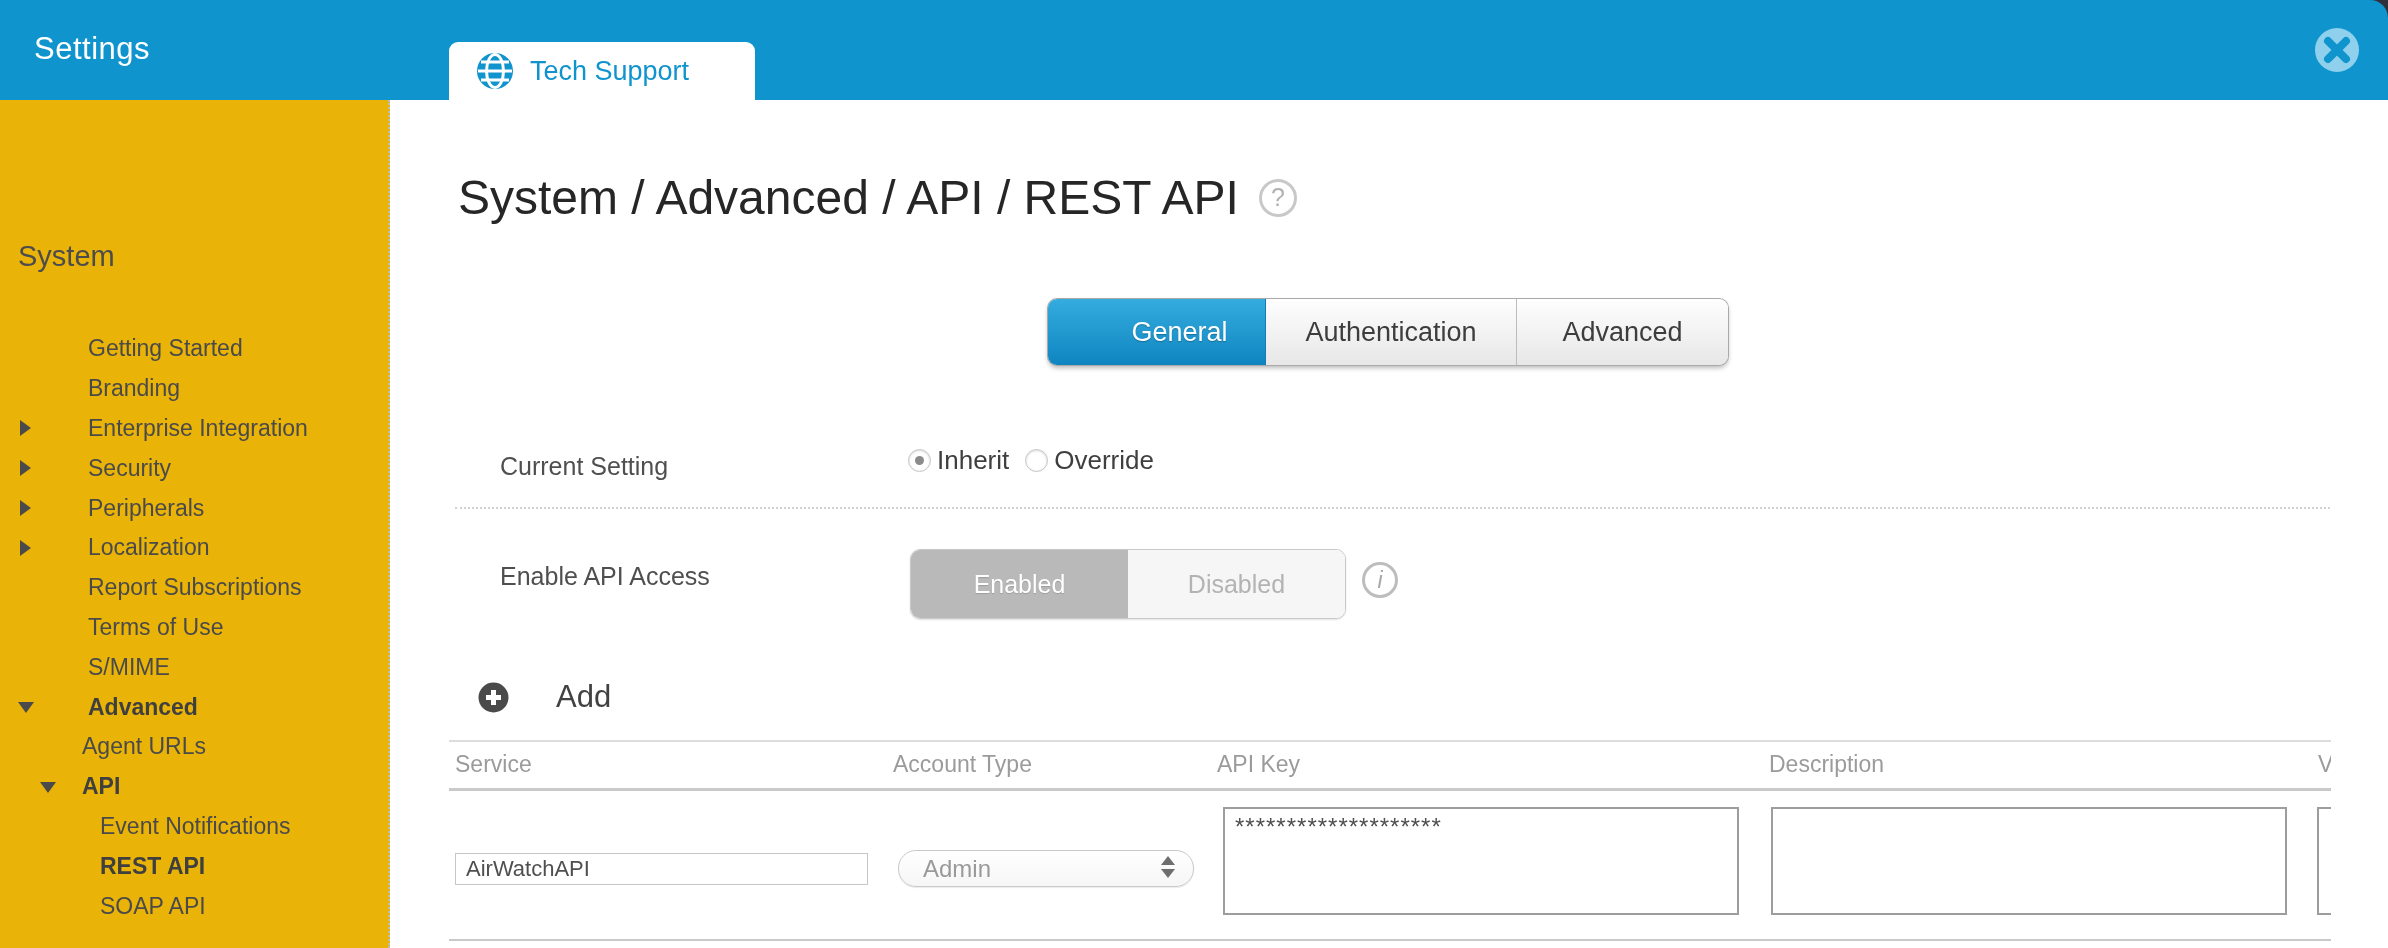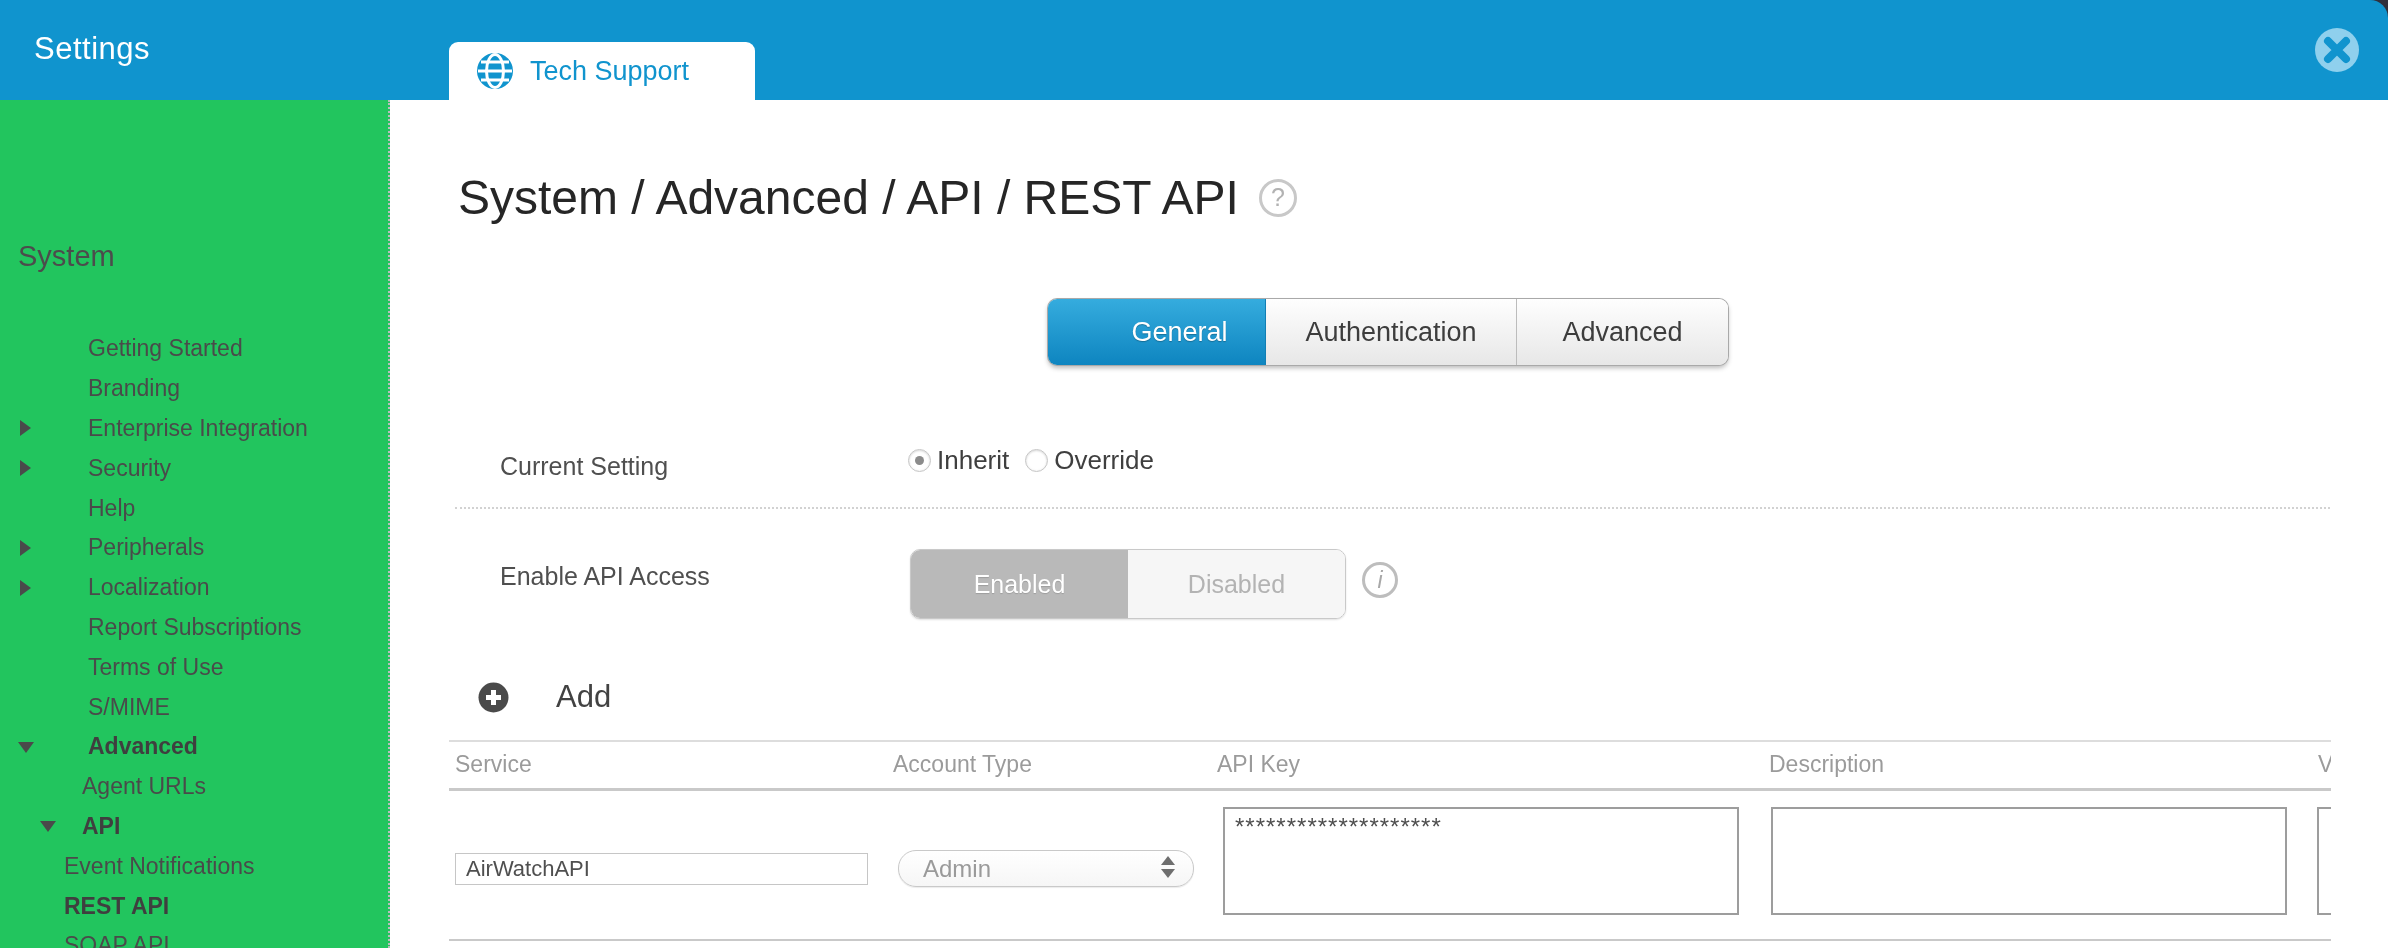--- a/index.html
+++ b/index.html
@@ -9,28 +9,28 @@
   
   .corner-bg { position:absolute; top:0; right:0; width:44px; height:44px; background:#30303c; }
   .header { position:absolute; top:0; left:0; width:2388px; height:100px; background:#1094ce; border-top-right-radius:18px; }
   .header-title { position:absolute; left:34px; top:31px; font-size:31px; color:#ffffff; letter-spacing:0.5px; }
   .tech-tab { position:absolute; left:449px; top:42px; width:306px; height:58px; background:#ffffff; border-radius:9px 9px 0 0; display:flex; align-items:center; padding-left:26px; cursor:default; }
   .tech-tab .globe { width:40px; height:40px; flex:0 0 auto; }
   .tech-tab .tab-label { margin-left:15px; font-size:27px; color:#1094ce; }
   .close-btn { position:absolute; left:2314px; top:27px; width:46px; height:46px; cursor:pointer; }
 
   
-  .sidebar { position:absolute; left:0; top:100px; width:390px; height:848px; background:#22c55e; border-right:2px dotted #bdbdbd; }
+  .sidebar { position:absolute; left:0; top:100px; width:390px; height:848px; background:#eab308; border-right:2px dotted #bdbdbd; }
   .side-heading { position:absolute; left:18px; top:140px; font-size:29px; color:#4c4c4c; }
   .nav { position:absolute; left:0; top:229px; width:388px; list-style:none; }
   .nav li { position:relative; height:39.8px; display:flex; align-items:center; font-size:23px; color:#4a4a4a; cursor:pointer; }
   .nav li .nav-label { white-space:nowrap; }
   .lvl1 .nav-label { padding-left:88px; }
   .lvl2 .nav-label { padding-left:82px; }
-  .lvl3 .nav-label { padding-left:64px; }
+  .lvl3 .nav-label { padding-left:100px; }
   .nav li.bold { font-weight:bold; color:#3f3f3f; }
   .arrow { position:absolute; top:50%; width:0; height:0; }
   .arrow.right { border-left:11px solid #4a4a4a; border-top:8px solid transparent; border-bottom:8px solid transparent; margin-top:-8px; }
   .arrow.down  { border-top:11px solid #4a4a4a; border-left:8px solid transparent; border-right:8px solid transparent; margin-top:-5px; }
   .lvl1 .arrow { left:20px; }
   .lvl2 .arrow { left:40px; }
 
   
   .main { position:absolute; left:392px; top:100px; width:1996px; height:848px; }
   .page-title-row { position:absolute; left:66px; top:70px; display:flex; align-items:center; }
@@ -123,23 +123,20 @@
         </li>
       <li class="lvl1">
           <span class="arrow right"></span>
           <span class="nav-label">Enterprise Integration</span>
         </li>
       <li class="lvl1">
           <span class="arrow right"></span>
           <span class="nav-label">Security</span>
         </li>
       <li class="lvl1">
-          <span class="nav-label">Help</span>
-        </li>
-      <li class="lvl1">
           <span class="arrow right"></span>
           <span class="nav-label">Peripherals</span>
         </li>
       <li class="lvl1">
           <span class="arrow right"></span>
           <span class="nav-label">Localization</span>
         </li>
       <li class="lvl1">
           <span class="nav-label">Report Subscriptions</span>
         </li>

